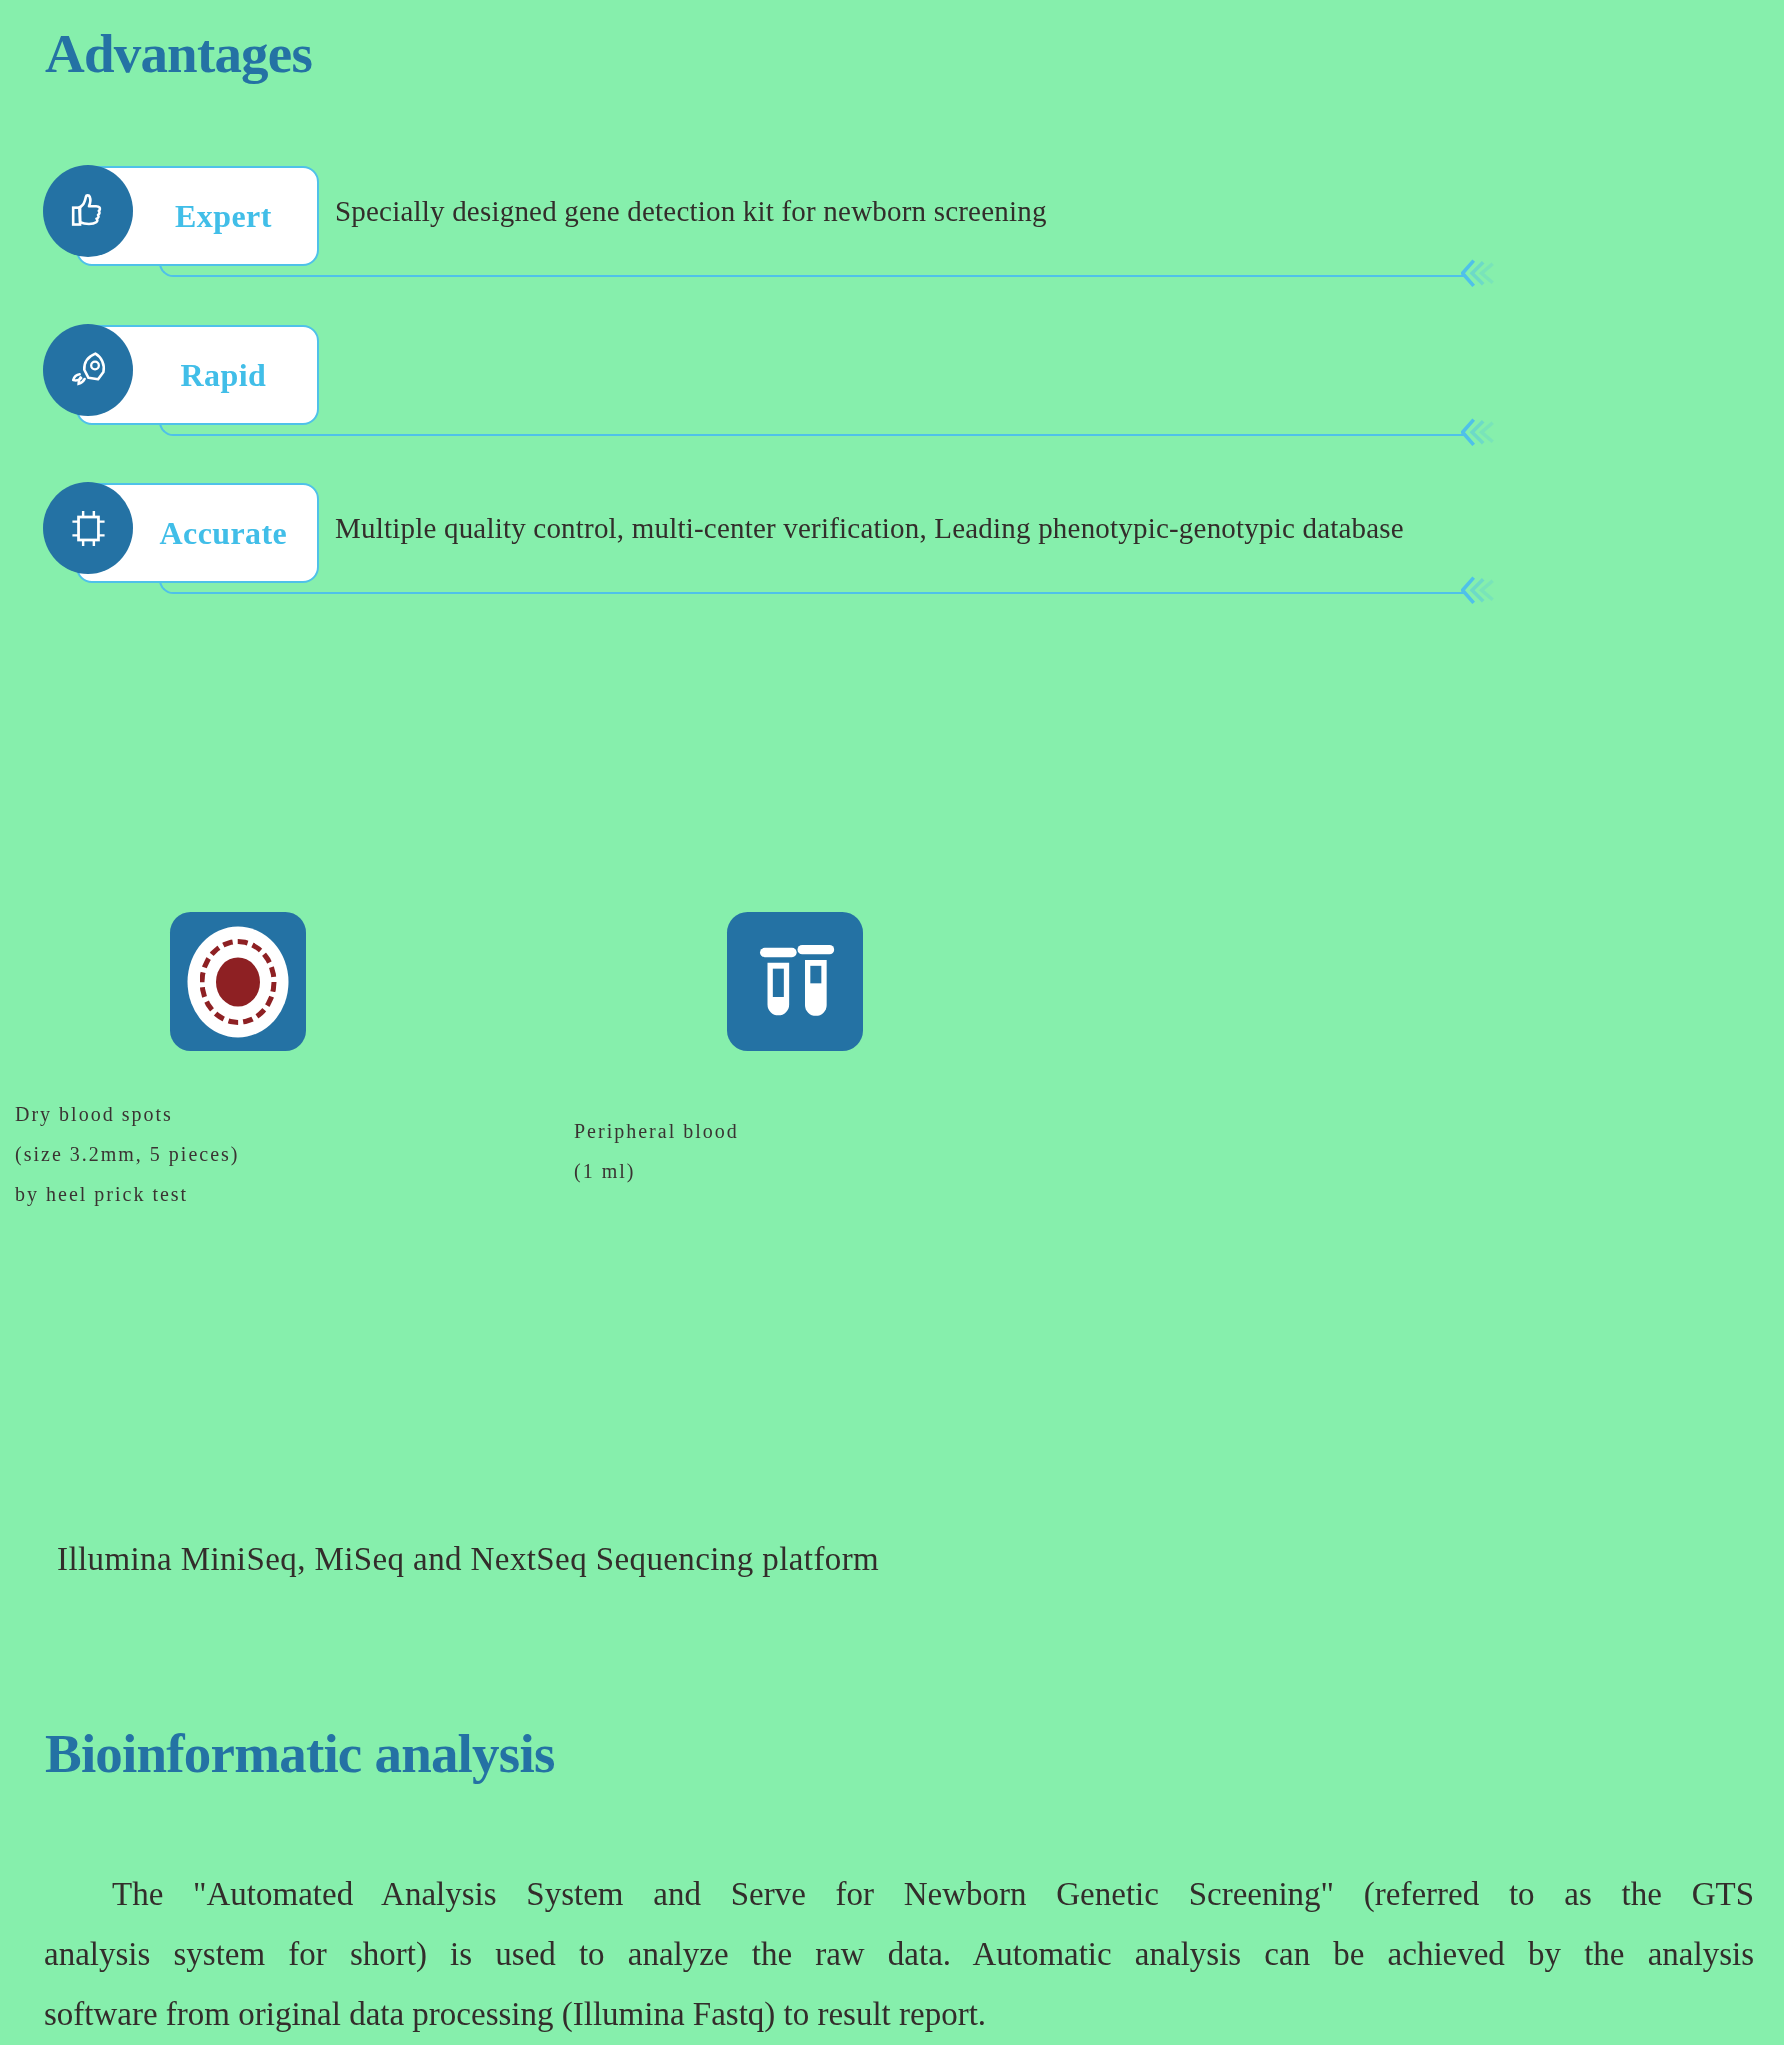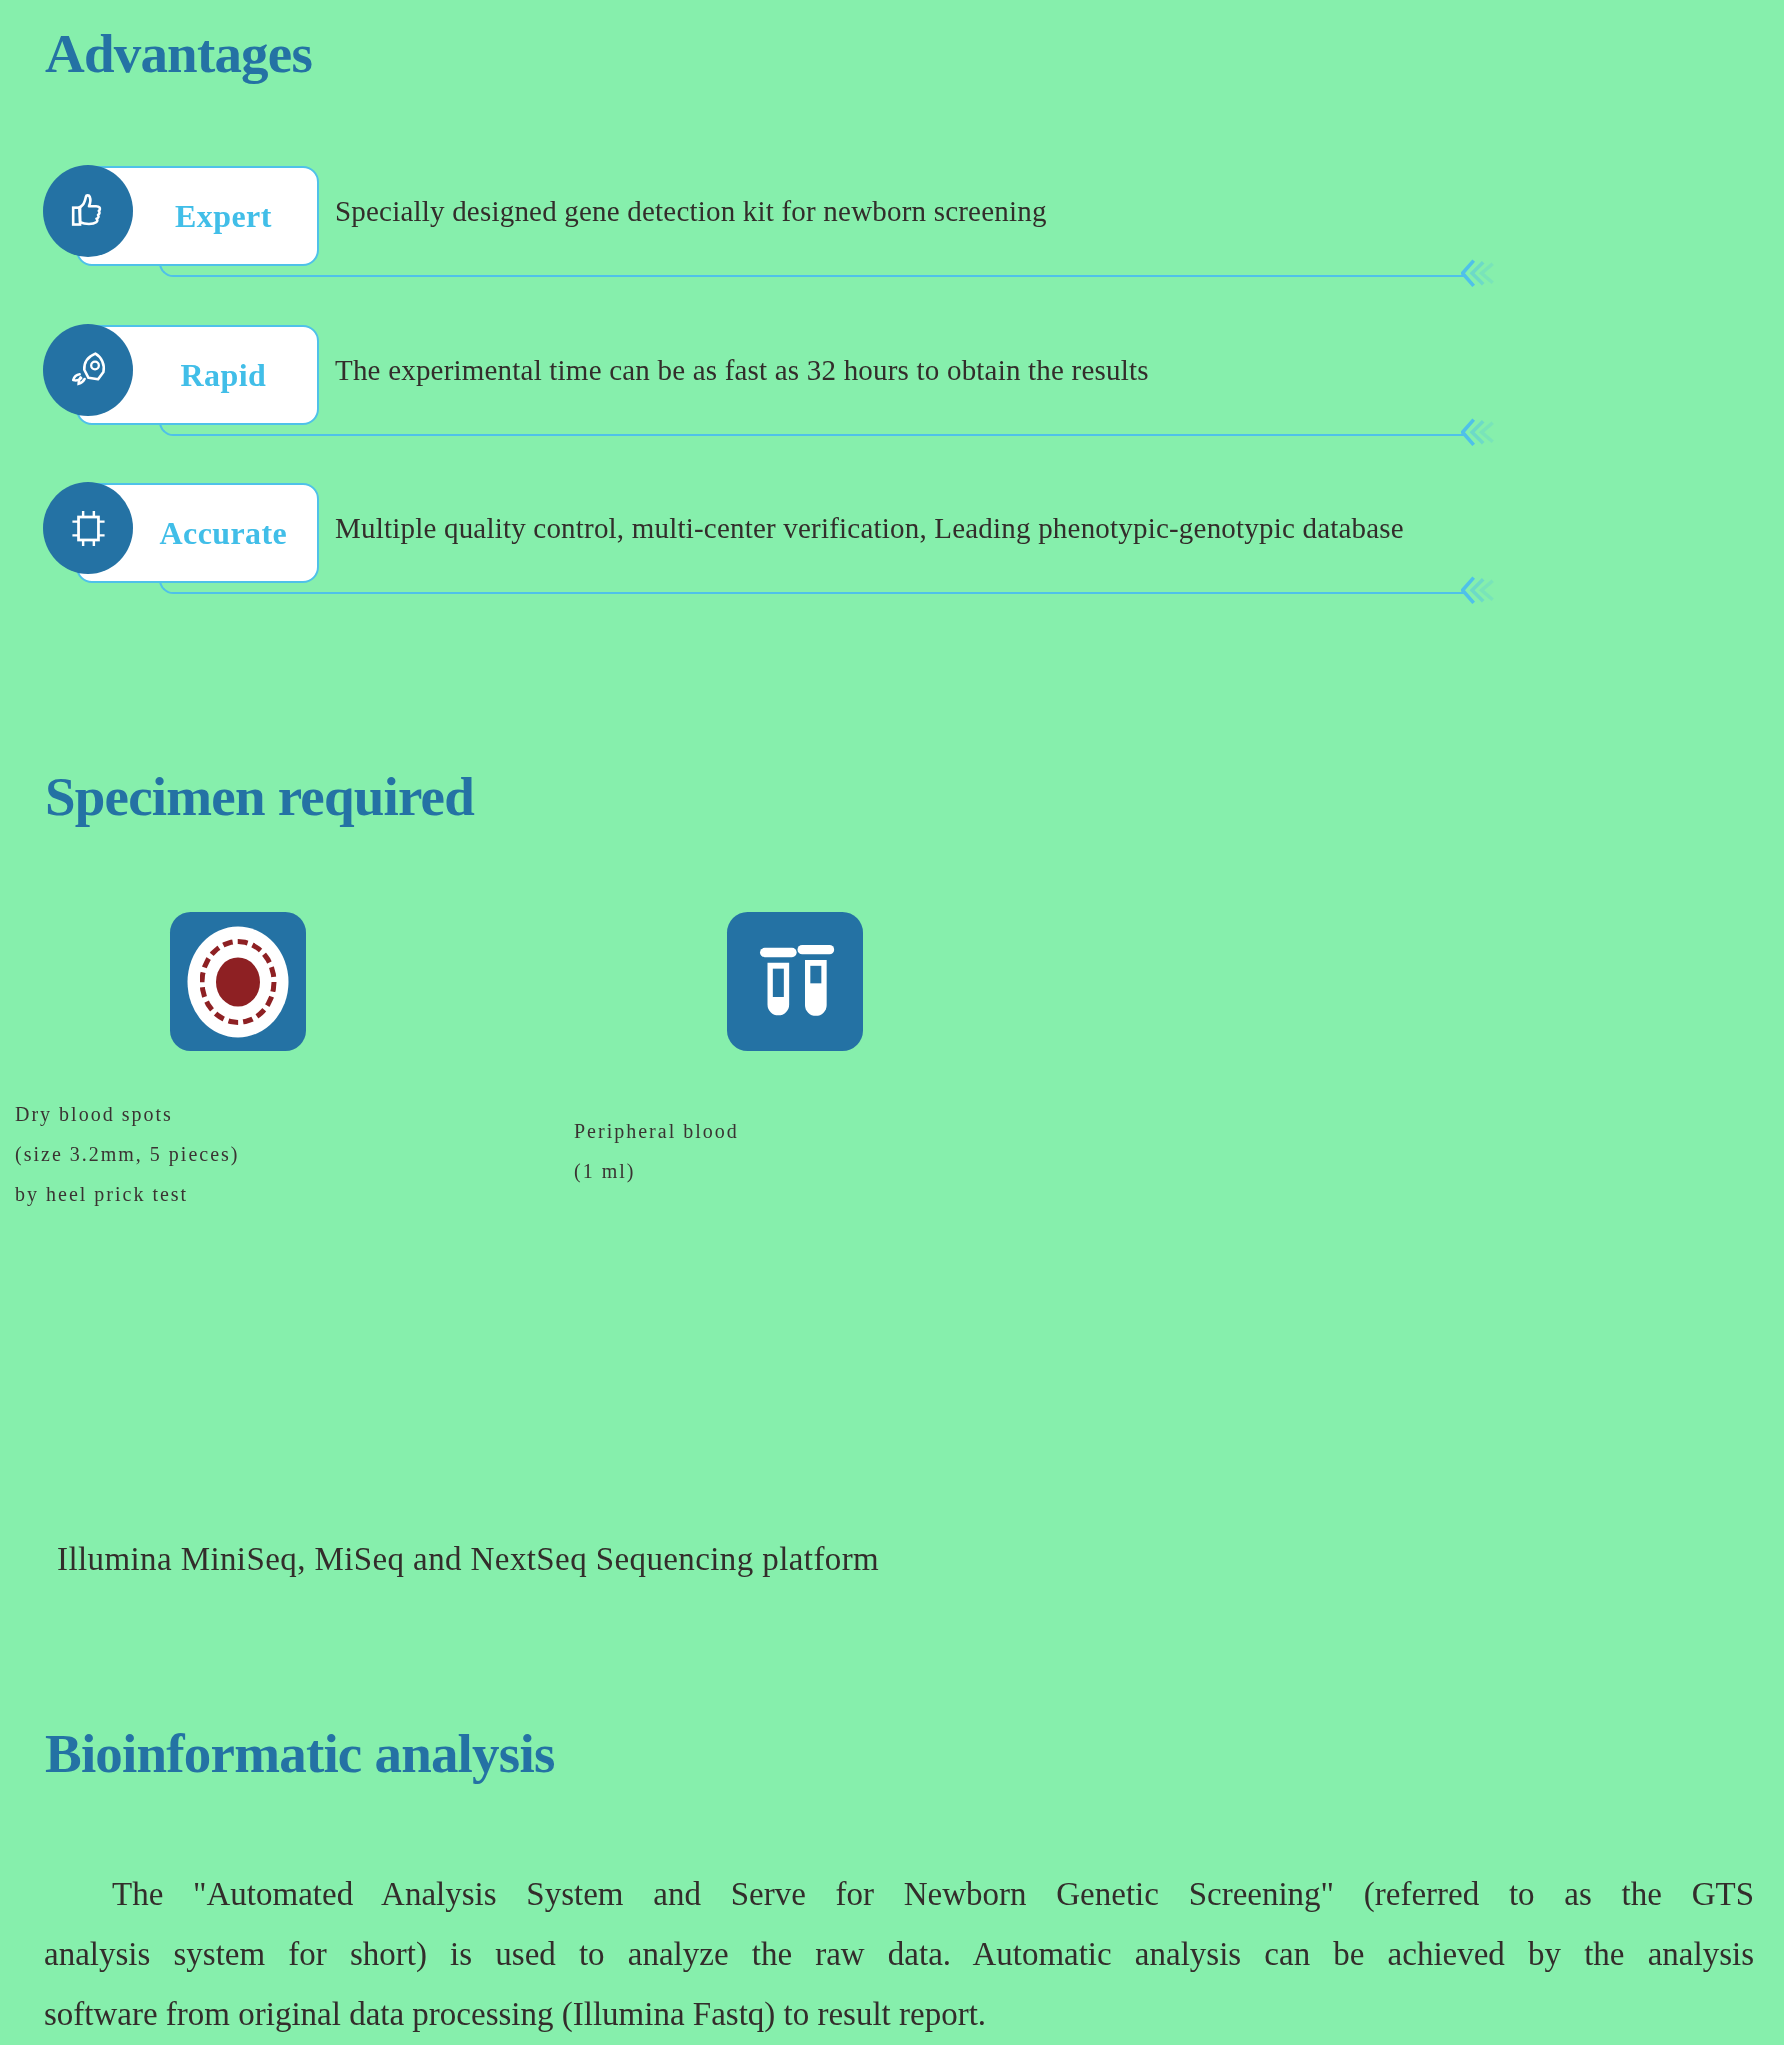--- a/index.html
+++ b/index.html
@@ -96,21 +96,20 @@
       <div class="adv-label">Rapid</div>
     </div>
     <div class="adv-circle">
       <svg width="49" height="49" viewBox="0 0 64 64">
         <path d="M41 10 c8 4.5 12.5 14 10.5 24 l-7 9.5 -12.5 -2 -5.5 -10.5 c-0.5 -10.5 6 -17.5 14.5 -21 z" fill="none" stroke="#fff" stroke-width="3.4" stroke-linejoin="round"></path>
         <circle cx="40.5" cy="25.5" r="5" fill="none" stroke="#fff" stroke-width="3"></circle>
         <path d="M27 43 c-2.5 5 -8 6.5 -8 6.5 c0 0 0 -5.5 2.6 -8.6" fill="none" stroke="#fff" stroke-width="3.2" stroke-linecap="round"></path>
         <path d="M20.5 37 c-4.5 0.5 -7.5 4 -8.5 7.5 c3.5 1 8 0 10.5 -2.5" fill="none" stroke="#fff" stroke-width="3.2" stroke-linecap="round" stroke-linejoin="round"></path>
       </svg>
     </div>
-    <div class="adv-desc">The experimental time can be as fast as 32 hours to obtain the results</div>
   </div>
 
   <div class="adv-row" style="top:483px;">
     <div class="adv-connector"></div>
     <svg class="adv-arrow" width="38" height="28.5" viewBox="0 0 48 36">
       <polyline points="16,2 2,18 16,34" fill="none" stroke="#4fc1e9" stroke-width="4.5"></polyline>
       <polyline points="28,4 14,18 28,32" fill="none" stroke="#4fc1e9" stroke-width="4.5" opacity="0.45"></polyline>
       <polyline points="40,6 26,18 40,30" fill="none" stroke="#4fc1e9" stroke-width="4.5" opacity="0.22"></polyline>
     </svg>
     <div class="adv-box">
@@ -118,21 +117,20 @@
     </div>
     <div class="adv-circle">
       <svg width="49" height="49" viewBox="0 0 64 64">
         <rect x="19" y="17" width="26" height="30" fill="none" stroke="#fff" stroke-width="3.6"></rect>
         <path d="M25 9 v8 M39 9 v8 M25 47 v8 M39 47 v8 M11 23 h8 M11 41 h8 M45 23 h8 M45 41 h8" fill="none" stroke="#fff" stroke-width="3.2"></path>
       </svg>
     </div>
     <div class="adv-desc">Multiple quality control, multi-center verification, Leading phenotypic-genotypic database</div>
   </div>
 
-  <div class="abs heading" style="left:45px;top:765px;">Specimen required</div>
 
   <div class="spec-icon" style="left:170px;top:912px;">
     <div class="center-abs spot-white"></div>
     <div class="center-abs spot-ring"></div>
     <div class="center-abs spot-core"></div>
   </div>
 
   <div class="spec-icon" style="left:727px;top:912px;">
     <svg class="center-abs" width="100" height="101" viewBox="0 0 60 60">
       <rect x="9" y="9.5" width="22" height="5.6" rx="2.8" fill="#fff"></rect>

